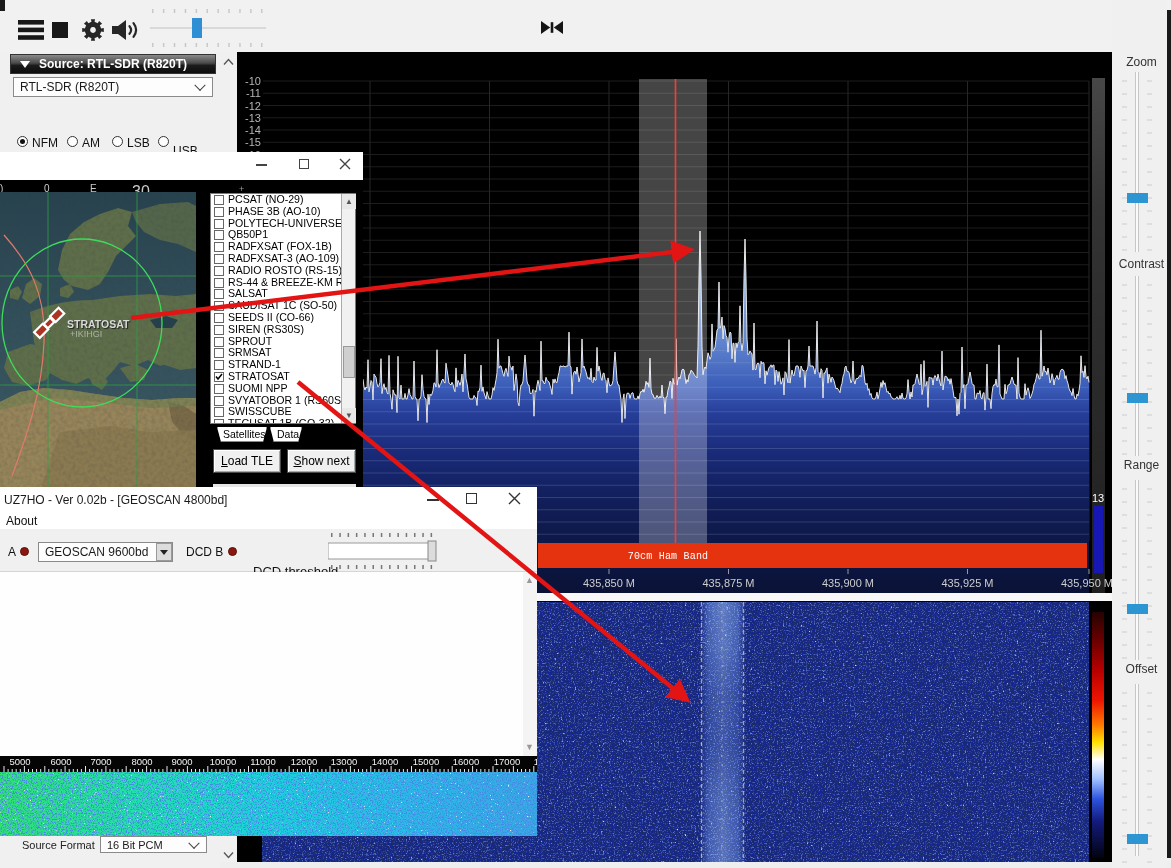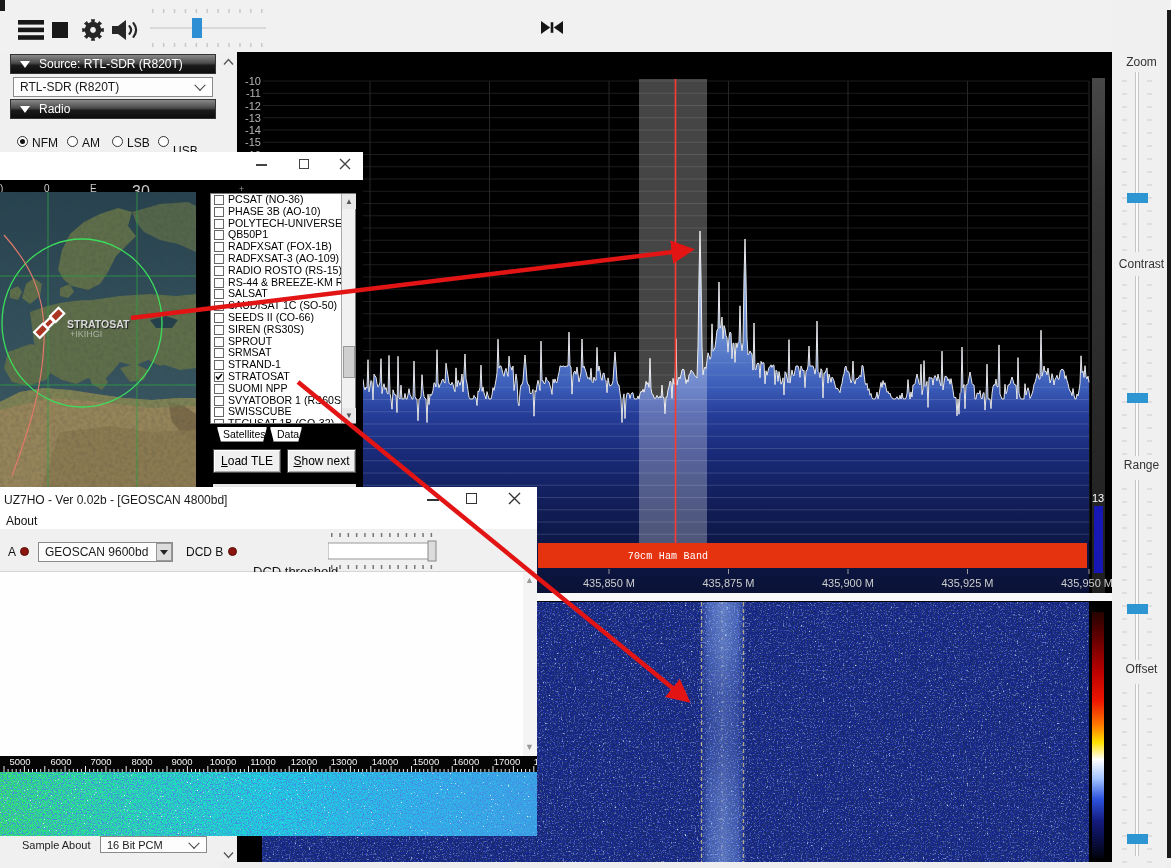--- a/index.html
+++ b/index.html
@@ -3,21 +3,21 @@
 <meta charset="utf-8">
 <style>
 *{margin:0;padding:0;box-sizing:border-box}
 html,body{width:1171px;height:868px;overflow:hidden;background:#f0f0f0;font-family:"Liberation Sans",sans-serif}
 .abs{position:absolute}
 #page{position:relative;width:1171px;height:868px}
 #toolbar{left:0;top:0;width:1171px;height:52px;background:#f1f1f1}
 #freq{left:282px;top:12px;font-size:27px;letter-spacing:1px;color:#2b2b2b;white-space:nowrap;-webkit-text-stroke:0.7px #f1f1f1}
 #freq .dim{color:#c9c9c9}
 #freq .dot{padding:0 4.7px}
-.hdr{position:absolute;left:10px;width:206px;height:20px;background:linear-gradient(#8a8a8a 0%,#555 40%,#23 55%,#111 100%);background:linear-gradient(#8a8a8a 0%,#4a4a4a 45%,#1b1b1b 58%,#0c0c0c 100%);border:1px solid #333;color:#fff;font-size:12px;font-weight:normal;line-height:19px}
+.hdr{position:absolute;left:10px;width:206px;height:20px;background:linear-gradient(#8a8a8a 0%,#555 40%,#23 55%,#111 100%);background:linear-gradient(#8a8a8a 0%,#4a4a4a 45%,#1b1b1b 58%,#0c0c0c 100%);border:1px solid #333;color:#fff;font-size:12px;font-weight:bold;line-height:19px}
 .hdr .tri{display:inline-block;width:0;height:0;border-left:5px solid transparent;border-right:5px solid transparent;border-top:7px solid #fff;margin:0 9px 1px 9px;vertical-align:middle}
 .combo{position:absolute;background:#fdfdfd;border:1px solid #8a8a8a;font-size:12px;color:#1a1a1a}
 .combo .txt{position:absolute;left:6px;top:50%;transform:translateY(-50%);white-space:nowrap}
 .chev{position:absolute;right:8px;top:50%;width:8px;height:8px;transform:translateY(-72%) rotate(45deg);border-right:1.6px solid #444;border-bottom:1.6px solid #444}
 .radio{position:absolute;width:11px;height:11px;border:1px solid #333;border-radius:50%;background:#fff}
 .radio.on:after{content:"";position:absolute;left:2px;top:2px;width:5px;height:5px;border-radius:50%;background:#111}
 .rlabel{position:absolute;font-size:12px;color:#111}
 .sbar{position:absolute;background:#f0f0f0;color:#555;text-align:center}
 .win{position:absolute;background:#fff}
 #satlist{position:absolute;left:210px;top:193px;width:146px;height:231px;background:#fff;border:1px solid #7a7a7a;overflow:hidden;z-index:6}
@@ -303,36 +303,35 @@
       <polygon points="0,0 9.2,6.5 0,13" fill="#151515"></polygon>
       <polygon points="22,0 12.8,6.5 22,13" fill="#151515"></polygon>
       <rect x="9.7" y="1.2" width="2.6" height="10.6" fill="#151515"></rect>
     </svg>
 
 <div class="hdr" style="top:54px"><span class="tri"></span>Source: RTL-SDR (R820T)</div>
 <div class="combo" style="left:13px;top:77px;width:200px;height:20px">
       <span class="txt">RTL-SDR (R820T)</span>
       <span class="chev"></span>
     </div>
-<div class="hdr" style="top:99px"><span class="tri"></span>Radio</div>
 <div class="radio on" style="left:17px;top:136px"></div>
     <div class="rlabel" style="left:32px;top:136px">NFM</div>
 <div class="radio" style="left:67px;top:136px"></div>
     <div class="rlabel" style="left:82px;top:136px">AM</div>
 <div class="radio" style="left:112px;top:136px"></div>
     <div class="rlabel" style="left:127px;top:136px">LSB</div>
 <div class="radio" style="left:158px;top:136px"></div>
     <div class="rlabel" style="left:173px;top:144px">USB</div>
 <div class="sbar" style="left:220px;top:54px;width:17px;height:807px"></div>
 <svg class="abs" style="left:223px;top:58px" width="11" height="8">
       <path d="M1,6.5 L5.5,1.5 L10,6.5" stroke="#555" stroke-width="1.3" fill="none"></path>
     </svg>
 
 <div class="abs" style="left:0;top:836px;width:220px;height:32px;background:#f0f0f0"></div>
-<div class="abs" style="left:22px;top:839px;font-size:11px;color:#222">Sample About</div>
+<div class="abs" style="left:22px;top:839px;font-size:11px;color:#222">Source Format</div>
 <div class="combo" style="left:100px;top:836px;width:107px;height:17px;font-size:11px">
       <span class="txt">16 Bit PCM</span>
       <span class="chev"></span>
     </div>
 <svg class="abs" style="left:223px;top:851px" width="11" height="8">
       <path d="M1,1.5 L5.5,6.5 L10,1.5" stroke="#555" stroke-width="1.3" fill="none"></path>
     </svg>
 <div class="abs" style="left:237px;top:836px;width:25px;height:26px;background:#000"></div>
 
 <div class="abs" style="left:1112px;top:0px;width:55px;height:868px;background:#f0f0f0"></div>
@@ -522,21 +521,21 @@
 <rect x="-17" y="-4" width="12" height="8" fill="#a93522" stroke="#fff" stroke-width="2.2"></rect>
 <rect x="-4.5" y="-3" width="9" height="6" fill="#a93522" stroke="#fff" stroke-width="2.2"></rect>
 <rect x="5.5" y="-4" width="12" height="8" fill="#a93522" stroke="#fff" stroke-width="2.2"></rect>
 </g>
 <text x="67" y="136" font-family="Liberation Sans,sans-serif" font-size="10.5" font-weight="bold" fill="#d9d9d9" style="text-shadow:1px 1px 1px #222">STRATOSAT</text>
 <text x="70" y="145" font-family="Liberation Sans,sans-serif" font-size="9" fill="rgba(235,235,235,0.55)">+IKIHGI</text>
 </svg>
 <div id="satlist">
       <div class="satrow">
         <span class="cbx"></span>
-        <span class="satname">PCSAT (NO-36)</span>
+        <span class="satname">PCSAT (NO-29)</span>
       </div>
 <div class="satrow">
         <span class="cbx"></span>
         <span class="satname">PHASE 3B (AO-10)</span>
       </div>
 <div class="satrow">
         <span class="cbx"></span>
         <span class="satname">POLYTECH-UNIVERSE 3</span>
       </div>
 <div class="satrow">

